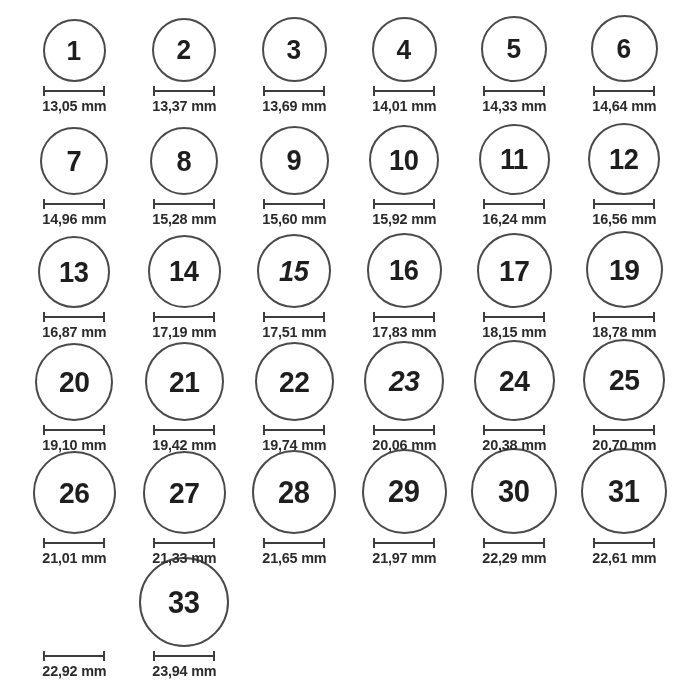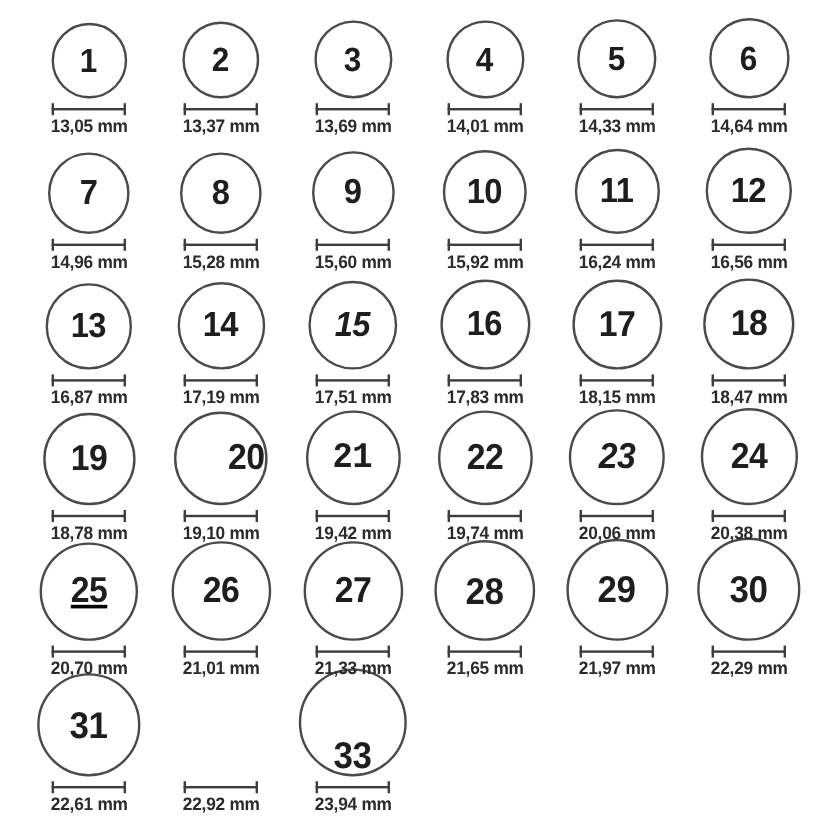--- a/index.html
+++ b/index.html
@@ -255,55 +255,45 @@
     <div class="circle" style="width: 71px; height: 71px;">
       <span class="num" style="font-size: 30px;">17</span>
     </div>
     <div class="bar">
       <span class="tick tick-l"></span>
       <span class="tick tick-r"></span>
     </div>
     <div class="label">18,15 mm</div>
   </div>
 
-  <div class="cell">
-    <div class="circle" style="width: 72px; height: 72px;">
-      <span class="num" style="font-size: 30px;">18</span>
-    </div>
-    <div class="bar">
-      <span class="tick tick-l"></span>
-      <span class="tick tick-r"></span>
-    </div>
-    <div class="label">18,47 mm</div>
-  </div>
 
   <div class="cell">
     <div class="circle" style="width: 73px; height: 73px;">
       <span class="num" style="font-size: 30px;">19</span>
     </div>
     <div class="bar">
       <span class="tick tick-l"></span>
       <span class="tick tick-r"></span>
     </div>
     <div class="label">18,78 mm</div>
   </div>
 
   <div class="cell">
-    <div class="circle" style="width: 74px; height: 74px; justify-content: flex-end;">
+    <div class="circle" style="width: 74px; height: 74px;">
       <span class="num" style="font-size: 30px;">20</span>
     </div>
     <div class="bar">
       <span class="tick tick-l"></span>
       <span class="tick tick-r"></span>
     </div>
     <div class="label">19,10 mm</div>
   </div>
 
   <div class="cell">
-    <div class="circle" style="width: 75px; height: 75px; font-family: Liberation Mono, monospace;">
+    <div class="circle" style="width: 75px; height: 75px;">
       <span class="num" style="font-size: 30px;">21</span>
     </div>
     <div class="bar">
       <span class="tick tick-l"></span>
       <span class="tick tick-r"></span>
     </div>
     <div class="label">19,42 mm</div>
   </div>
 
   <div class="cell">
@@ -333,21 +323,21 @@
       <span class="num" style="font-size: 30px;">24</span>
     </div>
     <div class="bar">
       <span class="tick tick-l"></span>
       <span class="tick tick-r"></span>
     </div>
     <div class="label">20,38 mm</div>
   </div>
 
   <div class="cell">
-    <div class="circle" style="width: 78px; height: 78px; text-decoration: underline;">
+    <div class="circle" style="width: 78px; height: 78px;">
       <span class="num" style="font-size: 30px;">25</span>
     </div>
     <div class="bar">
       <span class="tick tick-l"></span>
       <span class="tick tick-r"></span>
     </div>
     <div class="label">20,70 mm</div>
   </div>
 
   <div class="cell">
@@ -418,21 +408,21 @@
 
   <div class="cell">
     <div class="bar">
       <span class="tick tick-l"></span>
       <span class="tick tick-r"></span>
     </div>
     <div class="label">22,92 mm</div>
   </div>
 
   <div class="cell">
-    <div class="circle" style="width: 86px; height: 86px; align-items: flex-end;">
+    <div class="circle" style="width: 86px; height: 86px;">
       <span class="num" style="font-size: 31px;">33</span>
     </div>
     <div class="bar">
       <span class="tick tick-l"></span>
       <span class="tick tick-r"></span>
     </div>
     <div class="label">23,94 mm</div>
   </div>
 </div>
 

